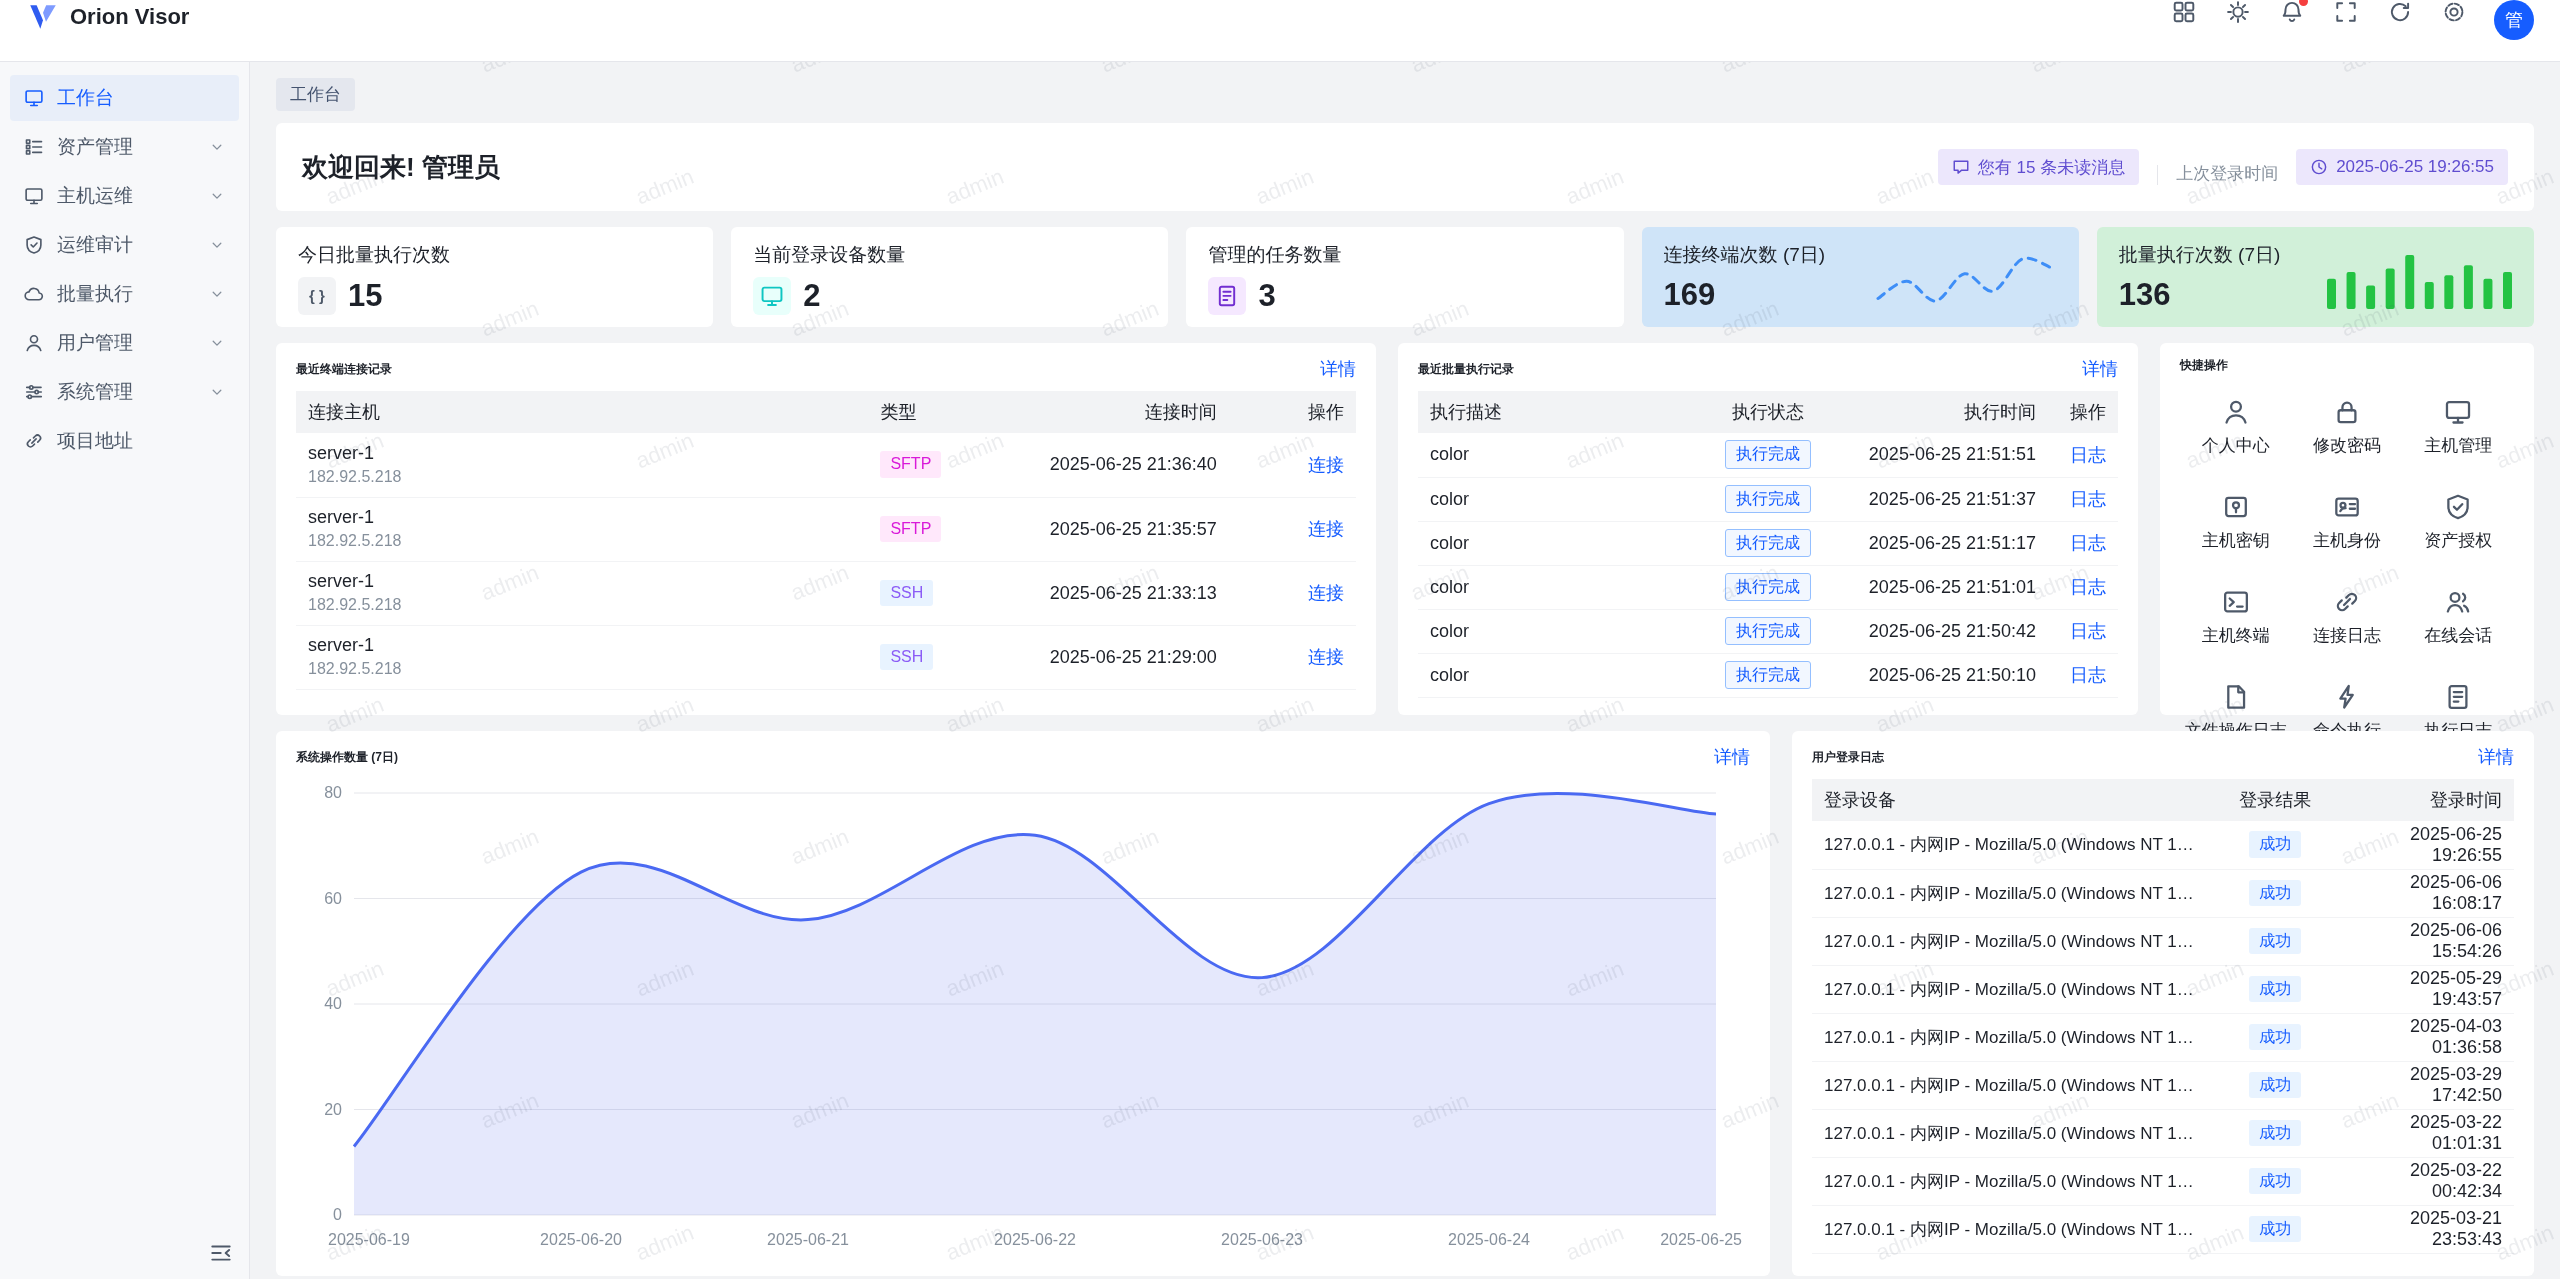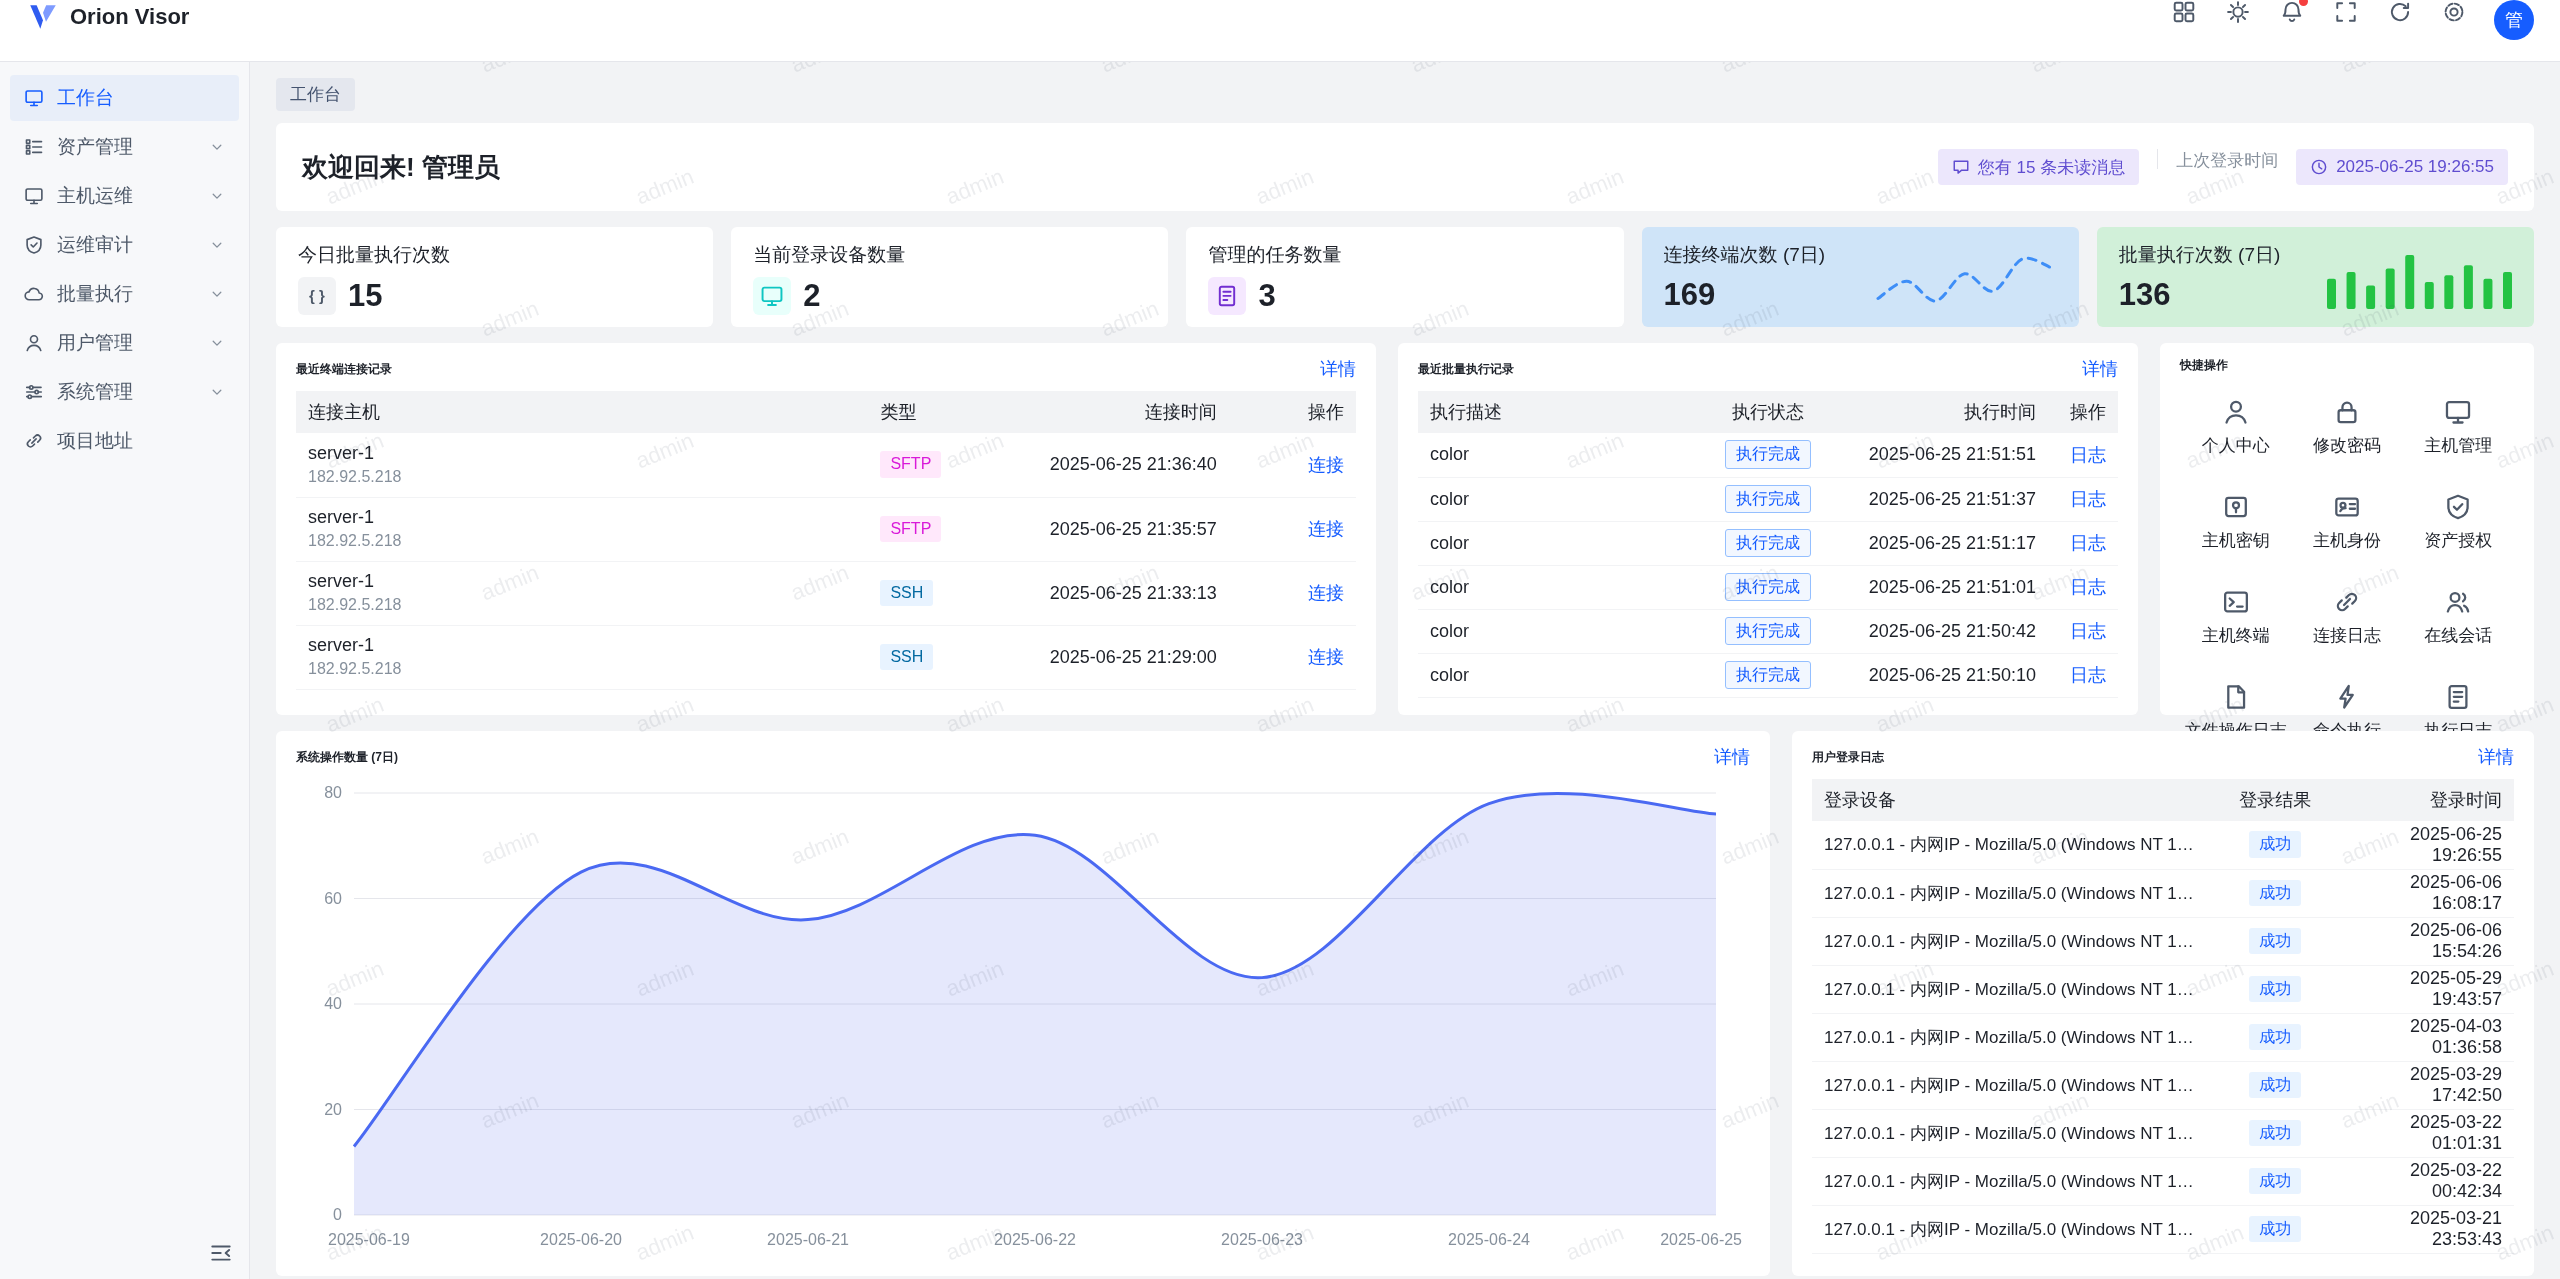--- a/index.html
+++ b/index.html
@@ -34,21 +34,21 @@
   .watermark-layer span{position:absolute;transform:rotate(-22deg);font-size:22px;color:rgba(70,80,100,0.10);white-space:nowrap}
 
   .crumb-row{margin-bottom:12px}
   .crumb{display:inline-block;padding:5px 14px;background:#e4e7ee;border-radius:4px;font-size:17px;color:#44536f;cursor:pointer}
 
   .card{background:#fff;border-radius:6px}
 
   
   .welcome{height:88px;display:flex;align-items:center;padding:0 26px;margin-bottom:16px}
   .welcome-title{font-size:26px;font-weight:600;color:#1d2129}
-  .welcome-right{margin-left:auto;display:flex;align-items:flex-start}
+  .welcome-right{margin-left:auto;display:flex;align-items:flex-end}
   .pill{display:inline-flex;align-items:center;gap:8px;height:36px;padding:0 14px;border-radius:4px;background:#ece7fc;color:#5f4dd0;font-size:17px}
   .pill .pill-icon{width:18px;height:18px}
   .vsep{width:1px;height:20px;background:#e5e6eb;margin:0 18px}
   .last-login-label{color:#86909c;font-size:17px;margin-right:18px}
 
   
   .stats-row{display:flex;gap:18px;margin-bottom:16px}
   .stat-card{flex:1;height:100px;background:#fff;border-radius:6px;padding:15px 22px;position:relative;overflow:hidden}
   .stat-label{font-size:19px;color:#1d2129;margin-bottom:9px}
   .stat-value-row{display:flex;align-items:center;gap:12px}
@@ -90,21 +90,21 @@
   .tbl-batch th:nth-child(3),.tbl-batch td:nth-child(3){width:28%;text-align:right}
   .tbl-batch th:nth-child(4),.tbl-batch td:nth-child(4){width:10%;text-align:right}
   .tbl-login th:nth-child(1){width:57%}
   .tbl-login th:nth-child(2),.tbl-login td:nth-child(2){width:18%;text-align:center}
   .tbl-login th:nth-child(3),.tbl-login td:nth-child(3){width:25%;text-align:right}
   .host{color:#1d2129;line-height:1.3}
   .ip{color:#86909c;font-size:16px;line-height:1.3;margin-top:2px}
   .device-cell{white-space:nowrap;overflow:hidden;text-overflow:ellipsis;font-size:17px}
   .tag{display:inline-block;padding:3px 10px;border-radius:3px;font-size:16px;line-height:1.3}
   .v-sftp{background:#ffe8fb;color:#d91ad9}
-  .v-ssh{background:#e8f3ff;color:#0369a1}
+  .v-ssh{background:#e8f3ff;color:#8b5cf6}
   .tag-status{background:#f2f7ff;border:1px solid #94bfff;color:#165dff}
   .tag-success{background:#e8f3ff;color:#165dff}
 
   
   .quick-grid{display:grid;grid-template-columns:repeat(3,1fr);row-gap:36px;padding-top:14px}
   .qa-item{display:flex;flex-direction:column;align-items:center;cursor:pointer}
   .qa-icon{width:28px;height:28px;color:#4e5969}
   .qa-label{font-size:17px;color:#1d2129;margin-top:8px;white-space:nowrap}
 
   

